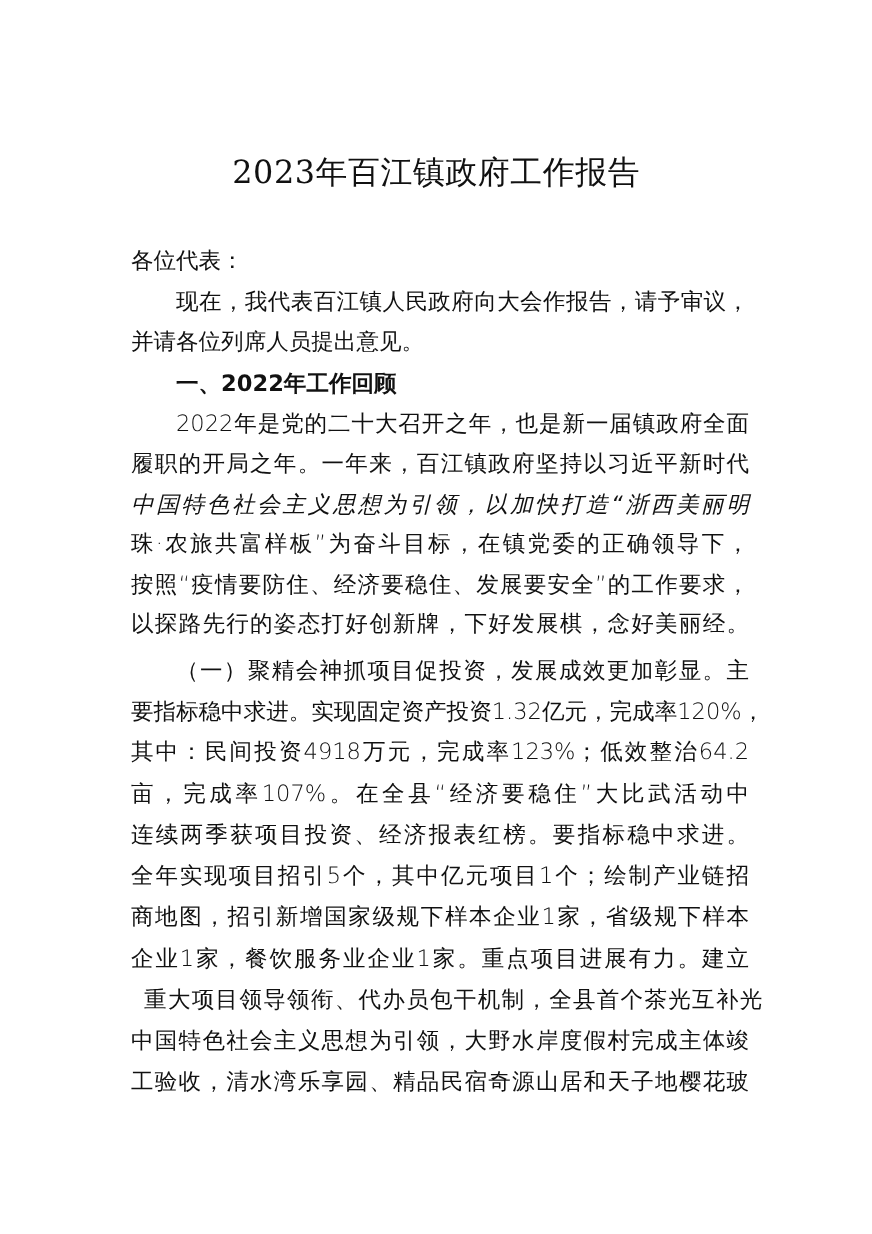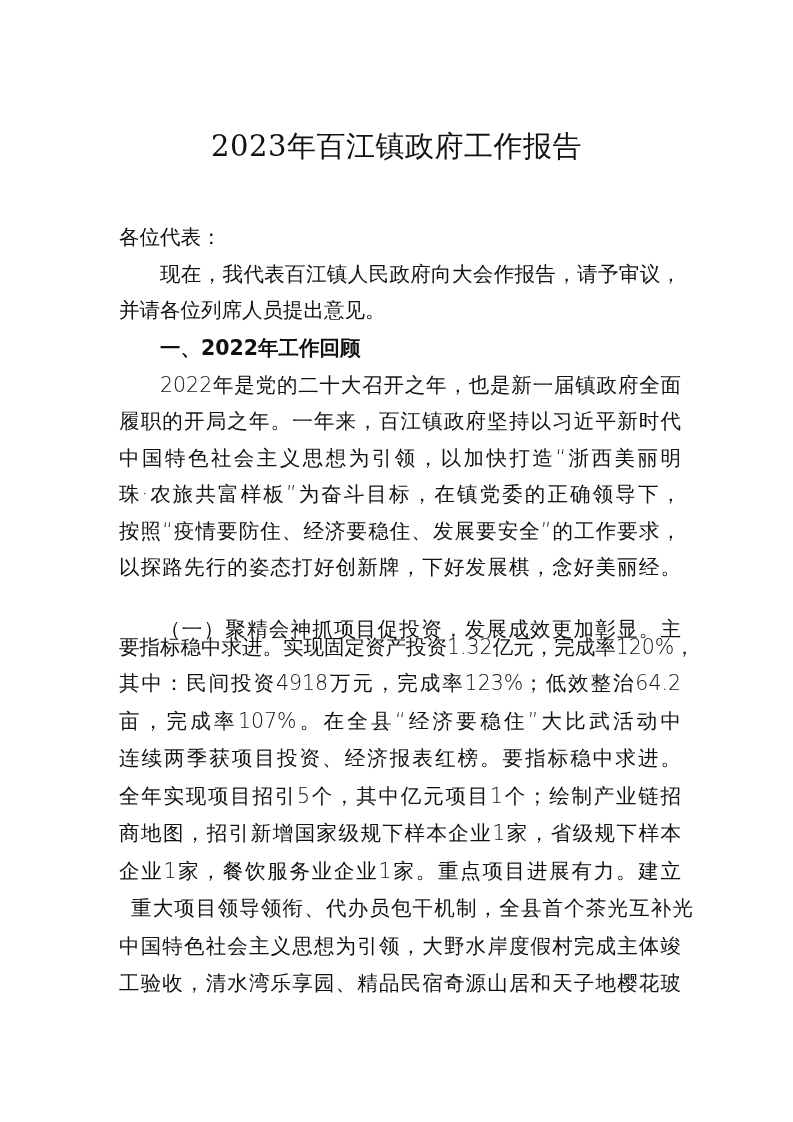--- a/index.html
+++ b/index.html
@@ -19,21 +19,21 @@
       position: absolute;
       left: 0; top: 0;
       width: 793px;
       height: 1122px;
       background: #ffffff;
     }
     .title {
       position: absolute;
       left: 0;
       width: 793px;
-      top: 126px;
+      top: 136px;
       height: 40px;
       line-height: 40px;
       text-align: center;
       font-size: 29px;
       letter-spacing: 0.5px;
       font-family: "DejaVu Serif", "Liberation Serif", serif;
     }
     .line {
       position: absolute;
       left: 119px;
@@ -53,40 +53,39 @@
     .line.indent {
       left: 160px;
       width: 521px;
     }
     .line.heading {
       font-weight: bold;
       font-family: "DejaVu Sans", "Liberation Sans", sans-serif;
     }
     .line.subheading {
       font-family: "DejaVu Serif", "Liberation Serif", serif;
-      margin-top: 20px;
     }
   </style>
 </head>
 <body>
 
 <div class="page">
 
   <div class="title">2023年百江镇政府工作报告</div>
 
   <div class="line last" style="top:222px;">各位代表：</div>
 
   <div class="line indent" style="top:259px;">现在，我代表百江镇人民政府向大会作报告，请予审议，</div>
   <div class="line last" style="top:295px;">并请各位列席人员提出意见。</div>
 
   <div class="line indent last heading" style="top:333px;">一、2022年工作回顾</div>
 
   <div class="line indent" style="top:370px;">2022年是党的二十大召开之年，也是新一届镇政府全面</div>
   <div class="line" style="top:406px;">履职的开局之年。一年来，百江镇政府坚持以习近平新时代</div>
-  <div class="line" style="top:443px;">中国特色社会主义思想为引领，以加快打造“浙西美丽明</div>
+  <div class="line" style="top:443px;font-style:italic;">中国特色社会主义思想为引领，以加快打造“浙西美丽明</div>
   <div class="line" style="top:479px;">珠·农旅共富样板”为奋斗目标，在镇党委的正确领导下，</div>
   <div class="line" style="top:516px;">按照“疫情要防住、经济要稳住、发展要安全”的工作要求，</div>
   <div class="line" style="top:552px;">以探路先行的姿态打好创新牌，下好发展棋，念好美丽经。</div>
 
   <div class="line indent subheading" style="top:594px;">（一）聚精会神抓项目促投资，发展成效更加彰显。主</div>
   <div class="line" style="top:632px;">要指标稳中求进。实现固定资产投资1.32亿元，完成率120%，</div>
   <div class="line" style="top:668px;">其中：民间投资4918万元，完成率123%；低效整治64.2</div>
   <div class="line" style="top:706px;">亩，完成率107%。在全县“经济要稳住”大比武活动中</div>
   <div class="line" style="top:743px;">连续两季获项目投资、经济报表红榜。要指标稳中求进。</div>
   <div class="line" style="top:781px;">全年实现项目招引5个，其中亿元项目1个；绘制产业链招</div>

